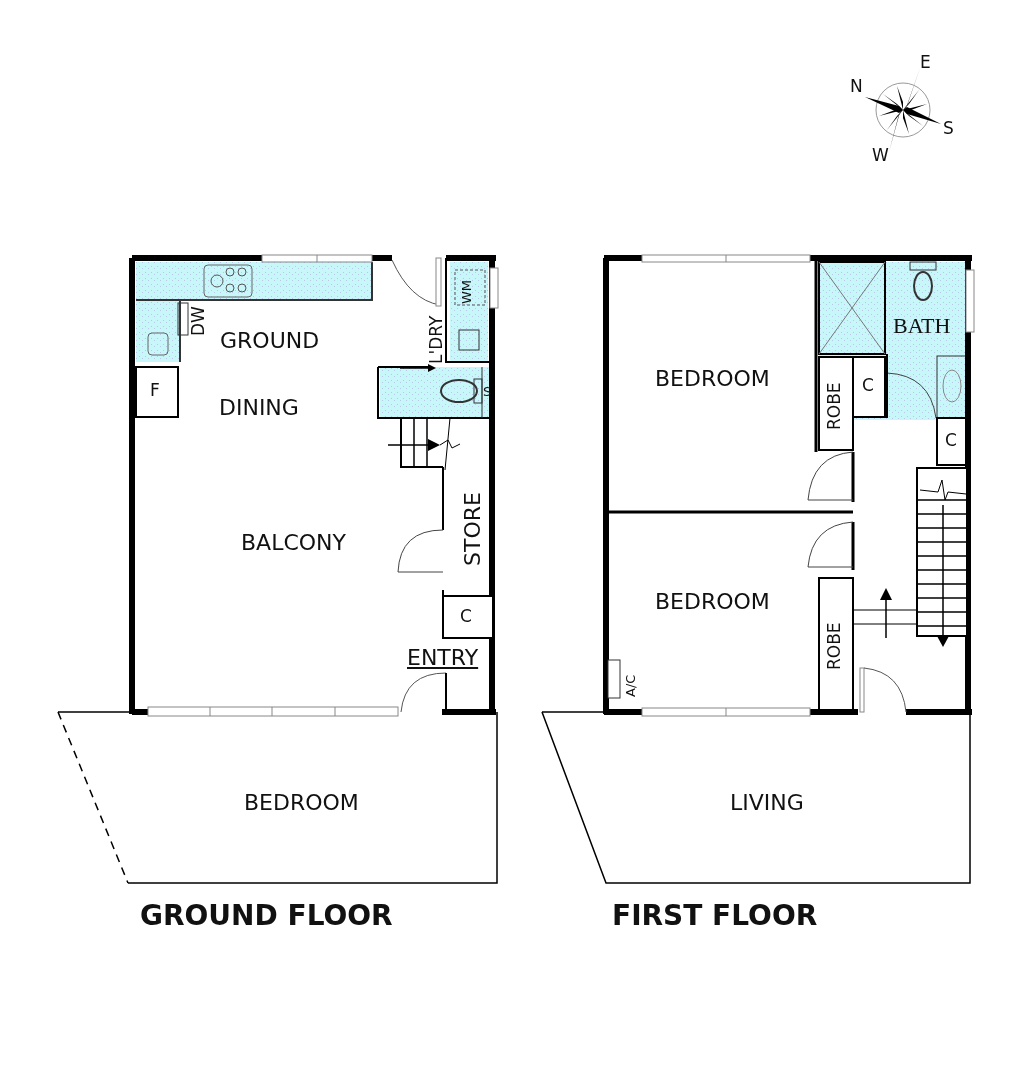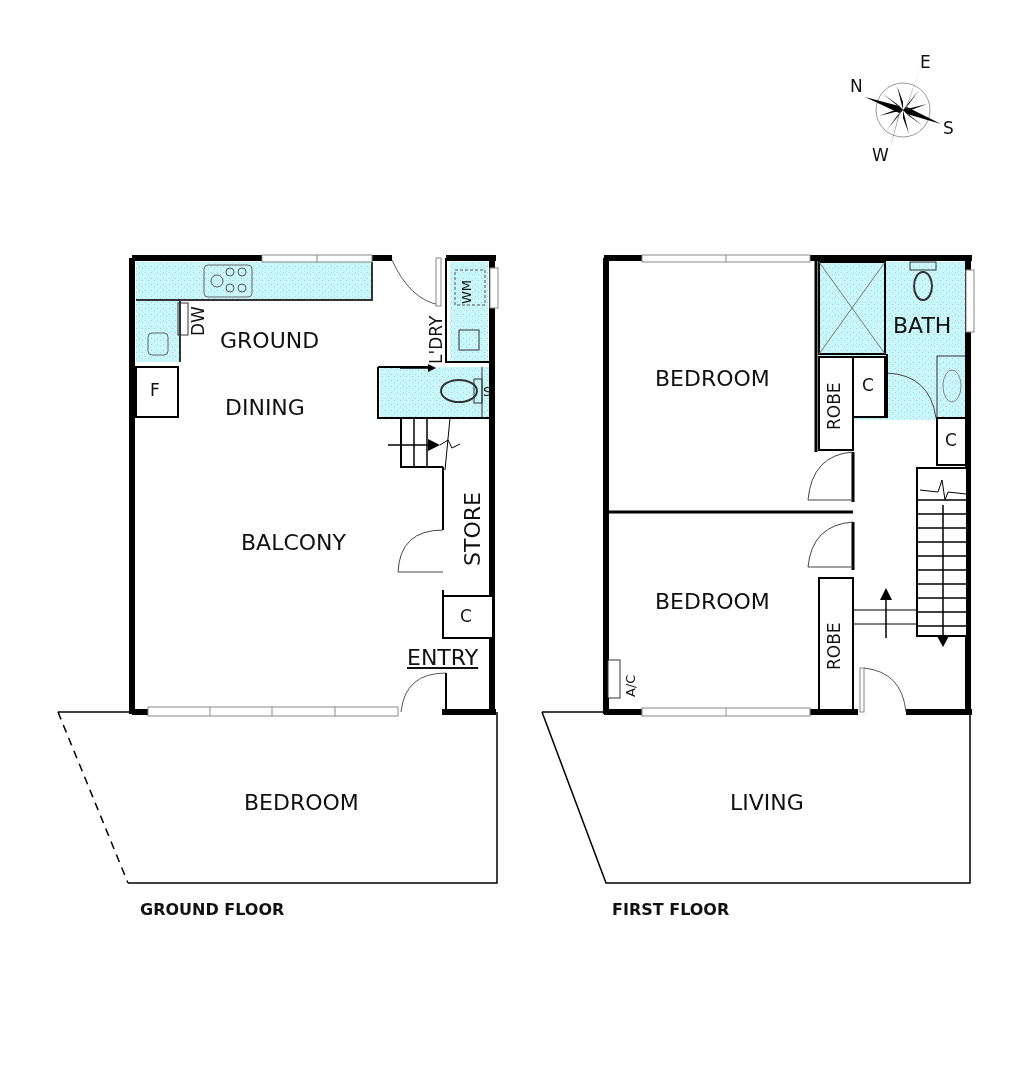--- a/index.html
+++ b/index.html
@@ -1,21 +1,21 @@
 <!DOCTYPE html>
 <html><head>
 <meta charset="utf-8">
 <style>
   html, body { margin: 0; padding: 0; background: #ffffff; }
   body { width: 1032px; height: 1080px; position: relative; overflow: hidden; font-family: "DejaVu Sans", sans-serif; }
   svg#plan { position: absolute; left: 0; top: 0; }
   .lbl { position: absolute; font-family: "DejaVu Sans", sans-serif; color: #111; font-size: 22px; white-space: nowrap; line-height: 1; }
   .lbl.sm { font-size: 17px; }
   .lbl.xs { font-size: 13px; }
-  .lbl.title { font-weight: bold; font-size: 16px; }
+  .lbl.title { font-weight: bold; font-size: 28px; }
   .rot { transform-origin: 0 0; transform: rotate(-90deg); }
   .compass-lbl { position: absolute; font-size: 17px; color: #111; font-family: "DejaVu Sans", sans-serif; line-height: 1; }
 </style>
 </head>
 <body>
 
 <svg id="plan" width="1032" height="1080" viewBox="0 0 1032 1080" xmlns="http://www.w3.org/2000/svg">
   <defs>
     <pattern id="wet" width="6" height="6" patternUnits="userSpaceOnUse">
       <rect width="6" height="6" fill="#c8f7fa"></rect>
@@ -183,35 +183,35 @@
     <path d="M542,712 L606,883 L970,883 L970,712" fill="none" stroke="#000" stroke-width="1.5"></path>
   </g>
 </svg>
 
 <div class="compass-lbl" style="left:850px;top:78px;">N</div>
 <div class="compass-lbl" style="left:920px;top:54px;">E</div>
 <div class="compass-lbl" style="left:943px;top:120px;">S</div>
 <div class="compass-lbl" style="left:872px;top:147px;">W</div>
 
 <div class="lbl" style="left:220px;top:330px;">GROUND</div>
-<div class="lbl" style="left:225px;top:397px;text-align:right;">DINING</div>
+<div class="lbl" style="left:219px;top:397px;text-align:right;">DINING</div>
 <div class="lbl" style="left:241px;top:532px;">BALCONY</div>
 <div class="lbl" style="left:407px;top:647px;text-decoration:underline;">ENTRY</div>
 <div class="lbl" style="left:244px;top:792px;">BEDROOM</div>
 <div class="lbl sm" style="left:150px;top:382px;">F</div>
 <div class="lbl sm" style="left:460px;top:608px;">C</div>
 <div class="lbl xs" style="left:483px;top:385px;">S</div>
 <div class="lbl sm rot" style="left:190px;top:336px;">DW</div>
 <div class="lbl sm rot" style="left:428px;top:364px;">L'DRY</div>
 <div class="lbl xs rot" style="left:460px;top:304px;">WM</div>
 <div class="lbl rot" style="left:462px;top:566px;">STORE</div>
 <div class="lbl title" style="left:140px;top:902px;">GROUND FLOOR</div>
 
 <div class="lbl" style="left:655px;top:368px;">BEDROOM</div>
 <div class="lbl" style="left:655px;top:591px;">BEDROOM</div>
-<div class="lbl" style="left:893px;top:315px;">BATH</div>
+<div class="lbl" style="left:893px;top:315px;font-family:Liberation Serif, serif;">BATH</div>
 <div class="lbl" style="left:730px;top:792px;">LIVING</div>
 <div class="lbl sm rot" style="left:826px;top:430px;">ROBE</div>
 <div class="lbl sm rot" style="left:826px;top:670px;">ROBE</div>
 <div class="lbl sm" style="left:862px;top:377px;">C</div>
 <div class="lbl sm" style="left:945px;top:432px;">C</div>
 <div class="lbl xs rot" style="left:624px;top:697px;">A/C</div>
 <div class="lbl title" style="left:612px;top:902px;">FIRST FLOOR</div>
 
 </body></html>

